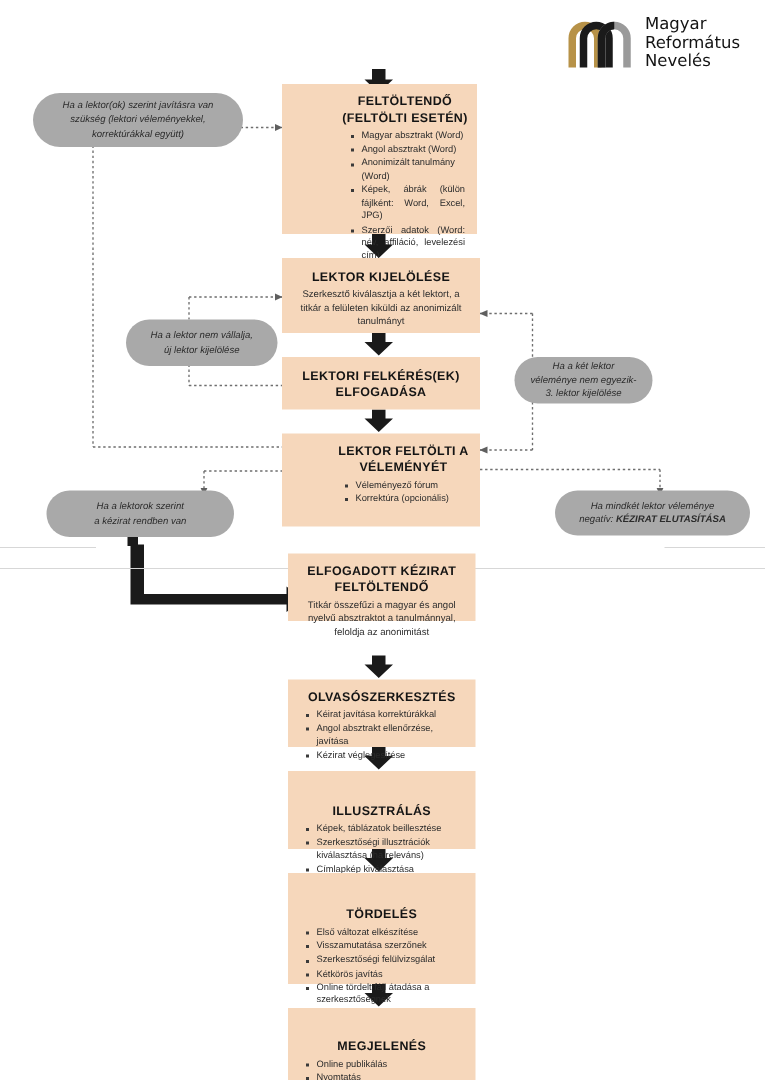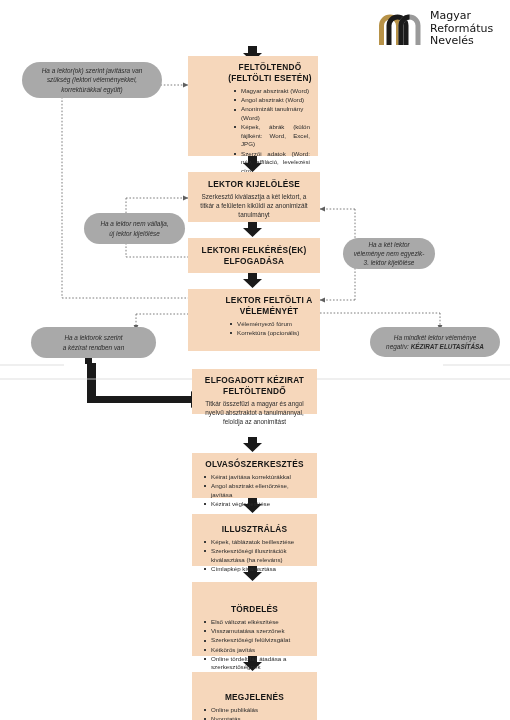--- a/index.html
+++ b/index.html
@@ -244,21 +244,21 @@
 
   <div class="pbox" style="left:192px; top:453px; width:125px; height:45px; padding-top:6px;">
     <div class="ttl">OLVASÓSZERKESZTÉS</div>
     <ul>
       <li>Kéirat javítása korrektúrákkal</li>
       <li>Angol absztrakt ellenőrzése, javítása</li>
       <li>Kézirat véglegesítése</li>
     </ul>
   </div>
 
-  <div class="pbox" style="left:192px; top:514px; width:125px; height:52px; padding-top:10px;">
+  <div class="pbox" style="left:192px; top:514px; width:125px; height:52px; padding-top:21px;">
     <div class="ttl">ILLUSZTRÁLÁS</div>
     <ul>
       <li>Képek, táblázatok beillesztése</li>
       <li>Szerkesztőségi illusztrációk kiválasztása (ha releváns)</li>
       <li>Címlapkép kiválasztása</li>
     </ul>
   </div>
 
   <div class="pbox" style="left:192px; top:582px; width:125px; height:74px; padding-top:22px;">
     <div class="ttl">TÖRDELÉS</div>

